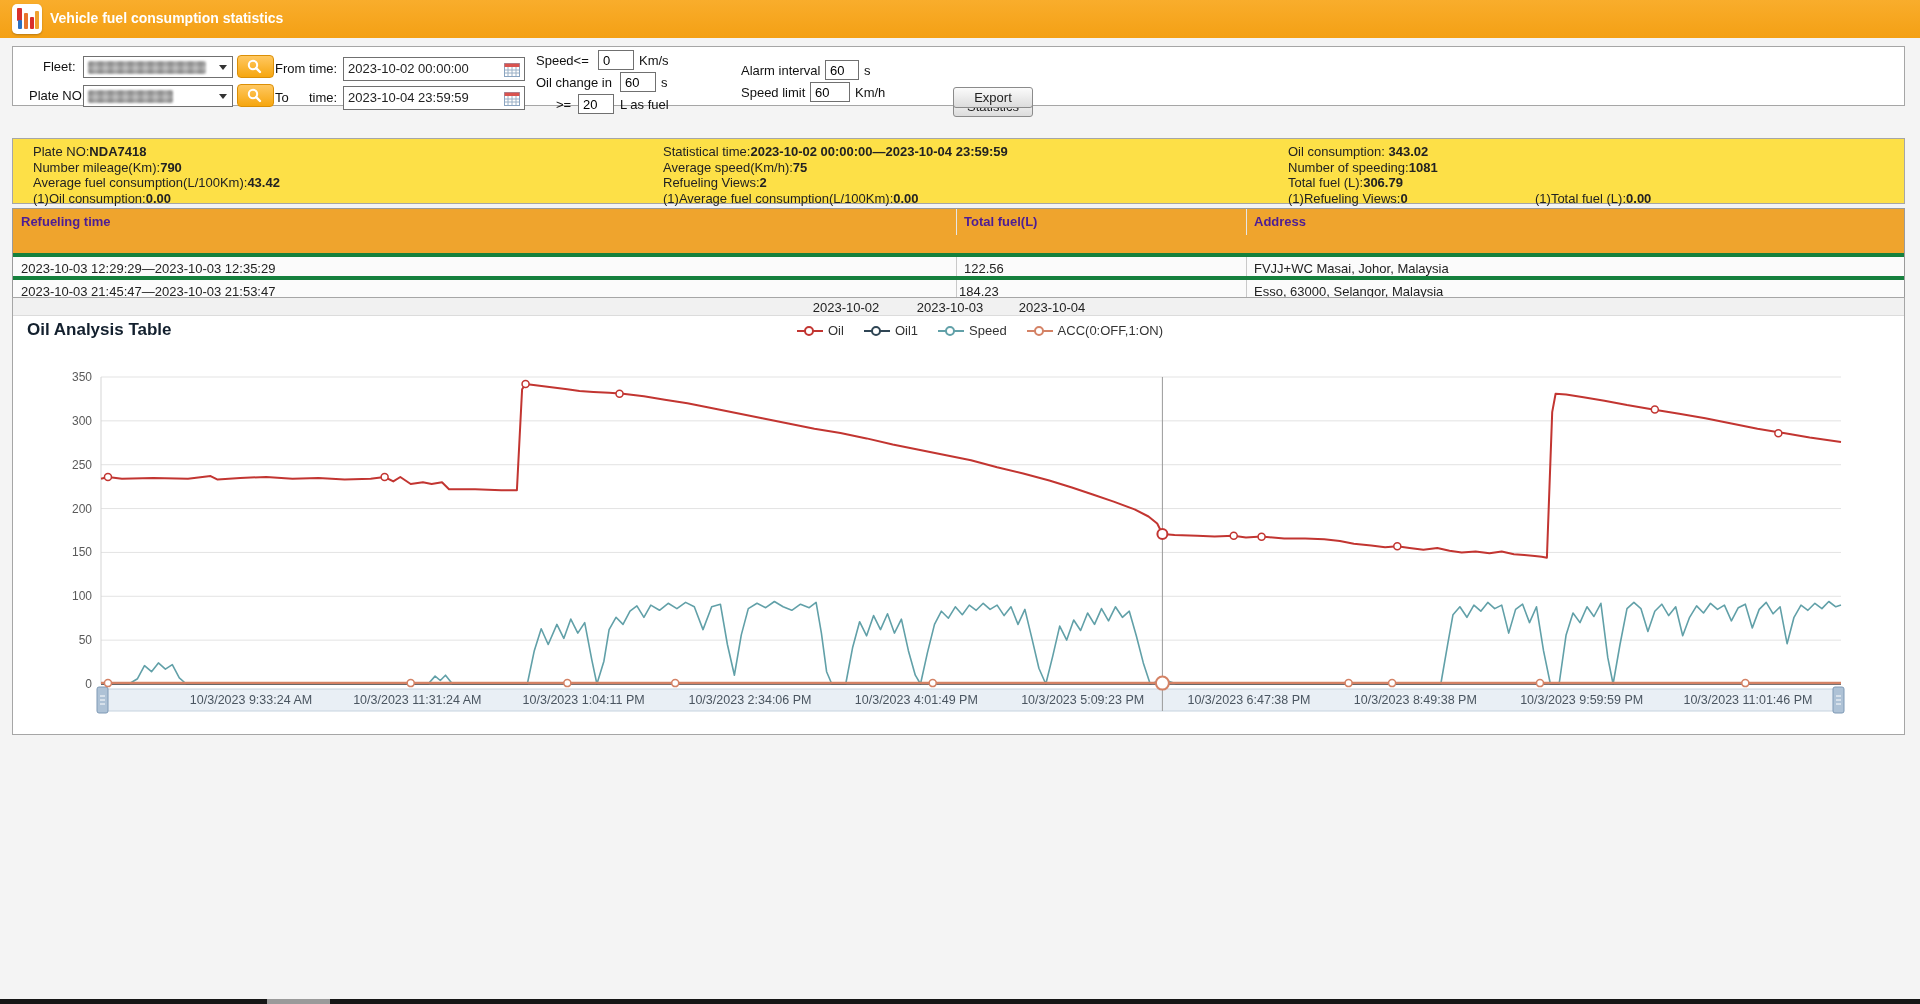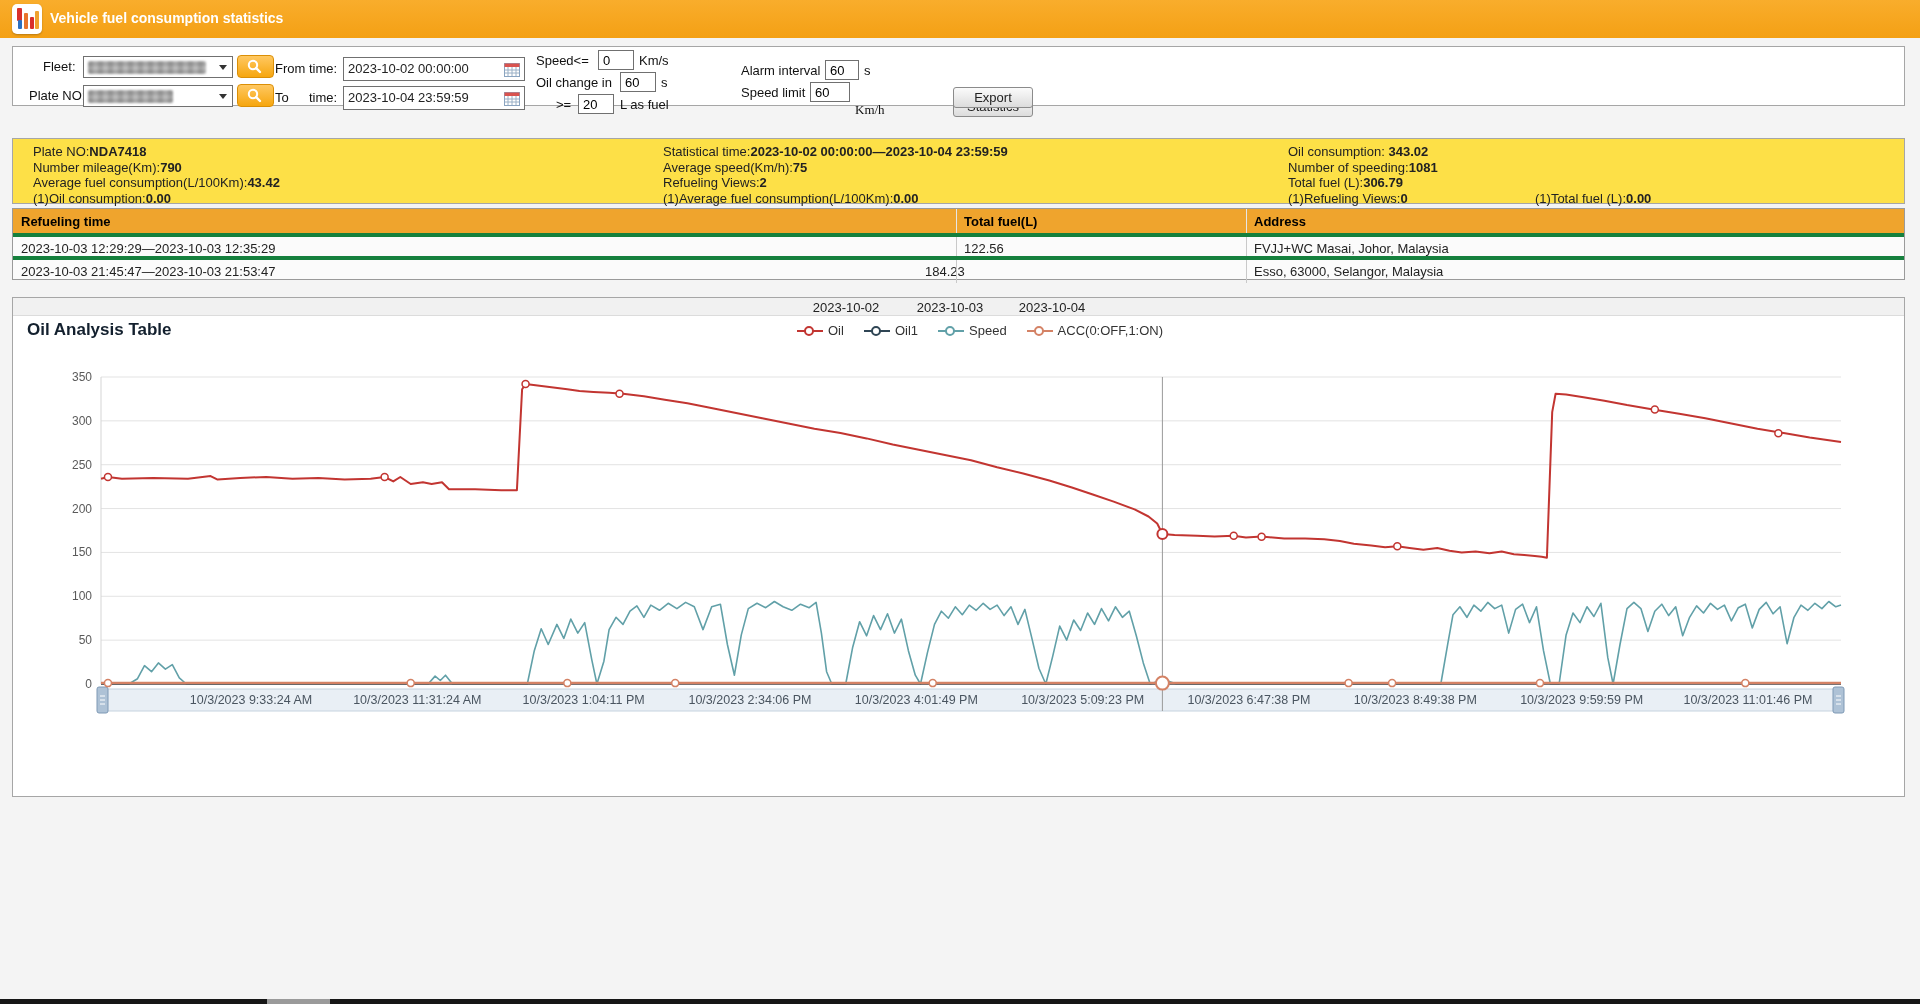--- a/index.html
+++ b/index.html
@@ -32,29 +32,29 @@
               background:linear-gradient(#fbfbfb,#dcdcdc); font-size:13px; text-align:center;
               line-height:19px; cursor:pointer; }
   .cal { position:absolute; width:16px; height:15px; }
   
   #summary { background:#fde047; }
   .sumline { position:absolute; font-size:13px; white-space:nowrap; }
   .sumline b { font-weight:bold; }
   
   #refuel-table { position:absolute; left:12px; top:208px; width:1893px; border:1px solid #9a9a9a;
                   background:#fff; }
-  #refuel-table .hdr { height:24px; background:#efa42d; color:#000000; font-weight:bold; font-size:13px;
+  #refuel-table .hdr { height:44px; background:#efa42d; color:#4c1d95; font-weight:bold; font-size:13px;
                        position:relative; }
   #refuel-table .hdr span { position:absolute; top:5px; }
   #refuel-table .hdr .vsep { position:absolute; top:0; width:1px; height:26px; background:#e6e6e6; }
   .trow { height:23px; position:relative; border-top:4px solid #15803d; font-size:13px; background:#fbfbfb; }
   .trow span { position:absolute; top:4px; white-space:nowrap; }
   .trow .vsep { position:absolute; top:0; width:1px; height:23px; background:#c9c9c9; }
   
-  #chart-panel { left:12px; top:297px; width:1893px; height:500px; }
+  #chart-panel { left:12px; top:297px; width:1893px; height:438px; }
   #date-band { position:absolute; left:0; top:0; width:100%; height:18px; background:#f1f1f1;
                border-bottom:1px solid #dcdcdc; }
   #date-band span { position:absolute; top:2px; transform:translateX(-50%); font-size:13px; color:#222; }
   #chart-title { position:absolute; left:14px; top:22px; font-size:17px; font-weight:bold; color:#13202e; }
   #legend { position:absolute; left:784px; top:25px; display:flex; gap:20px; }
   .leg-item { display:flex; align-items:center; gap:5px; font-size:13px; color:#333; cursor:pointer; }
   .leg-icon { position:relative; width:26px; height:12px; }
   .leg-icon .ln { position:absolute; left:0; top:5px; width:26px; height:2px; }
   .leg-icon .ci { position:absolute; left:7px; top:1px; width:10px; height:10px; border-radius:50%;
                   background:#fff; border:2px solid; }
@@ -145,21 +145,21 @@
   <span class="lbl abs" style="left:543px; top:50px;">&gt;=</span>
   <input class="inp" style="left: 565px; top: 47px; width: 36px; height: 20px;" value="20">
   <span class="lbl abs" style="left:607px; top:50px;">L as fuel</span>
 
   <span class="lbl abs" style="left:728px; top:16px;">Alarm interval</span>
   <input class="inp" style="left: 812px; top: 13px; width: 34px; height: 20px;" value="60">
   <span class="lbl abs" style="left:851px; top:16px;">s</span>
 
   <span class="lbl abs" style="left:728px; top:38px;">Speed limit</span>
   <input class="inp" style="left: 797px; top: 35px; width: 40px; height: 20px;" value="60">
-  <span class="lbl abs" style="left:842px; top:55px;font-family:Liberation Serif, serif;">Km/h</span>
+  <span class="lbl abs" style="left:842px; top:38px;">Km/h</span>
 
   <div class="push-btn" style="left:940px; top:9px;margin-top:40px;">Statistics</div>
   <div class="push-btn" style="left:940px; top:40px;">Export</div>
 </div>
 
 <div class="panel" id="summary" style="left:12px; top:138px; width:1893px; height:66px;">
     <div class="sumline" style="left: 20px; top: 5px;"><span>Plate NO:</span><b>NDA7418</b></div>
     <div class="sumline" style="left: 20px; top: 20.5px;"><span>Number mileage(Km):</span><b>790</b></div>
     <div class="sumline" style="left: 20px; top: 36px;"><span>Average fuel consumption(L/100Km):</span><b>43.42</b></div>
     <div class="sumline" style="left: 20px; top: 51.5px;"><span>(1)Oil consumption:</span><b>0.00</b></div>
@@ -185,21 +185,21 @@
   <div id="rt-body">
       <div class="trow">
         <span style="left: 8px;">2023-10-03 12:29:29—2023-10-03 12:35:29</span>
         <span style="left: 951px;">122.56</span>
         <div class="vsep" style="left: 943px;"></div>
         <span style="left: 1241px;">FVJJ+WC Masai, Johor, Malaysia</span>
         <div class="vsep" style="left: 1233px;"></div>
       </div>
       <div class="trow">
         <span style="left: 8px;">2023-10-03 21:45:47—2023-10-03 21:53:47</span>
-        <span style="left: 912px;">184.23</span>
+        <span style="left: 946px;">184.23</span>
         <div class="vsep" style="left: 943px;"></div>
         <span style="left: 1241px;">Esso, 63000, Selangor, Malaysia</span>
         <div class="vsep" style="left: 1233px;"></div>
       </div>
     </div>
 </div>
 
 <div class="panel" id="chart-panel">
   <div id="date-band">
     <span style="left:833px;">2023-10-02</span>

